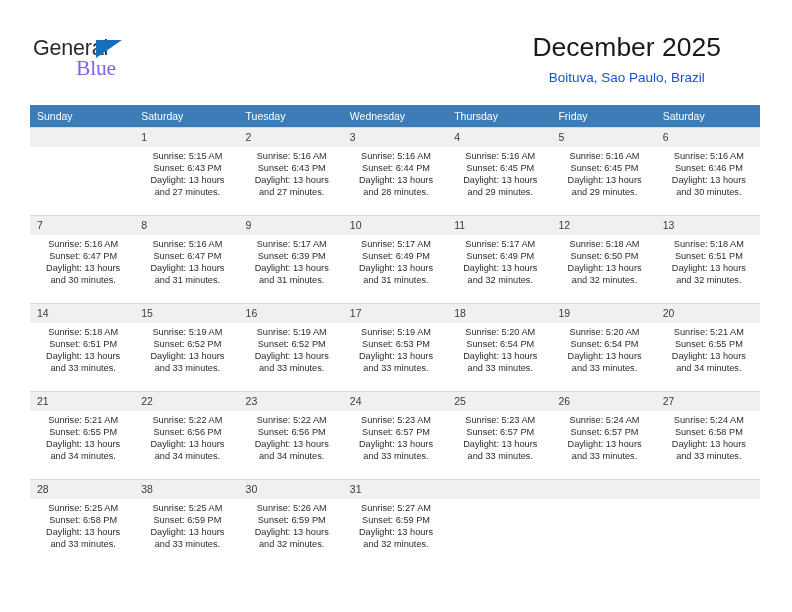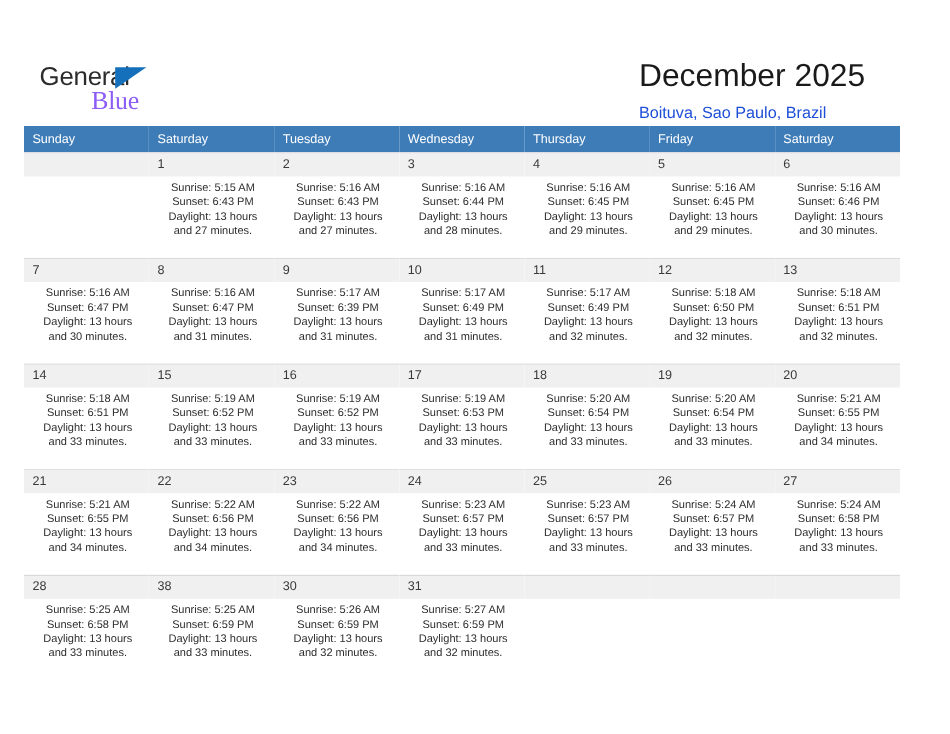--- a/index.html
+++ b/index.html
@@ -21,21 +21,20 @@
     box-sizing: border-box;
   }
 
   
   .top {
     position: absolute;
     left: 0;
     top: 0;
     width: 756px;
     height: 100px;
-    margin-top: 16px;
   }
   .logo {
     position: absolute;
     left: 33px;
     top: 36px;
     width: 200px;
     height: 50px;
   }
   .logo-general {
     position: absolute;
@@ -61,42 +60,42 @@
     top: 20px;
     font-size: 21.5px;
     letter-spacing: -0.2px;
     color: #8b5cf6;
     font-family: Liberation Serif, serif;
   }
   .title-block {
     position: absolute;
     right: 35px;
     top: 30px;
-    text-align: left;
+    text-align: center;
   }
   .cal-title {
     font-size: 26.5px;
     font-weight: 400;
     color: #1a1a1a;
     line-height: 34px;
     white-space: nowrap;
   }
   .cal-subtitle {
     font-size: 13.5px;
     font-weight: 400;
     color: #1d4ed8;
     line-height: 20px;
     margin-top: 4px;
     white-space: nowrap;
   }
 
   
   .cal {
     position: absolute;
-    left: 20px;
+    left: 30px;
     top: 105px;
     width: 730px;
     border-collapse: collapse;
     table-layout: fixed;
   }
   .cal th {
     background: #3e7cb8;
     color: #ffffff;
     font-size: 10.5px;
     font-weight: normal;

